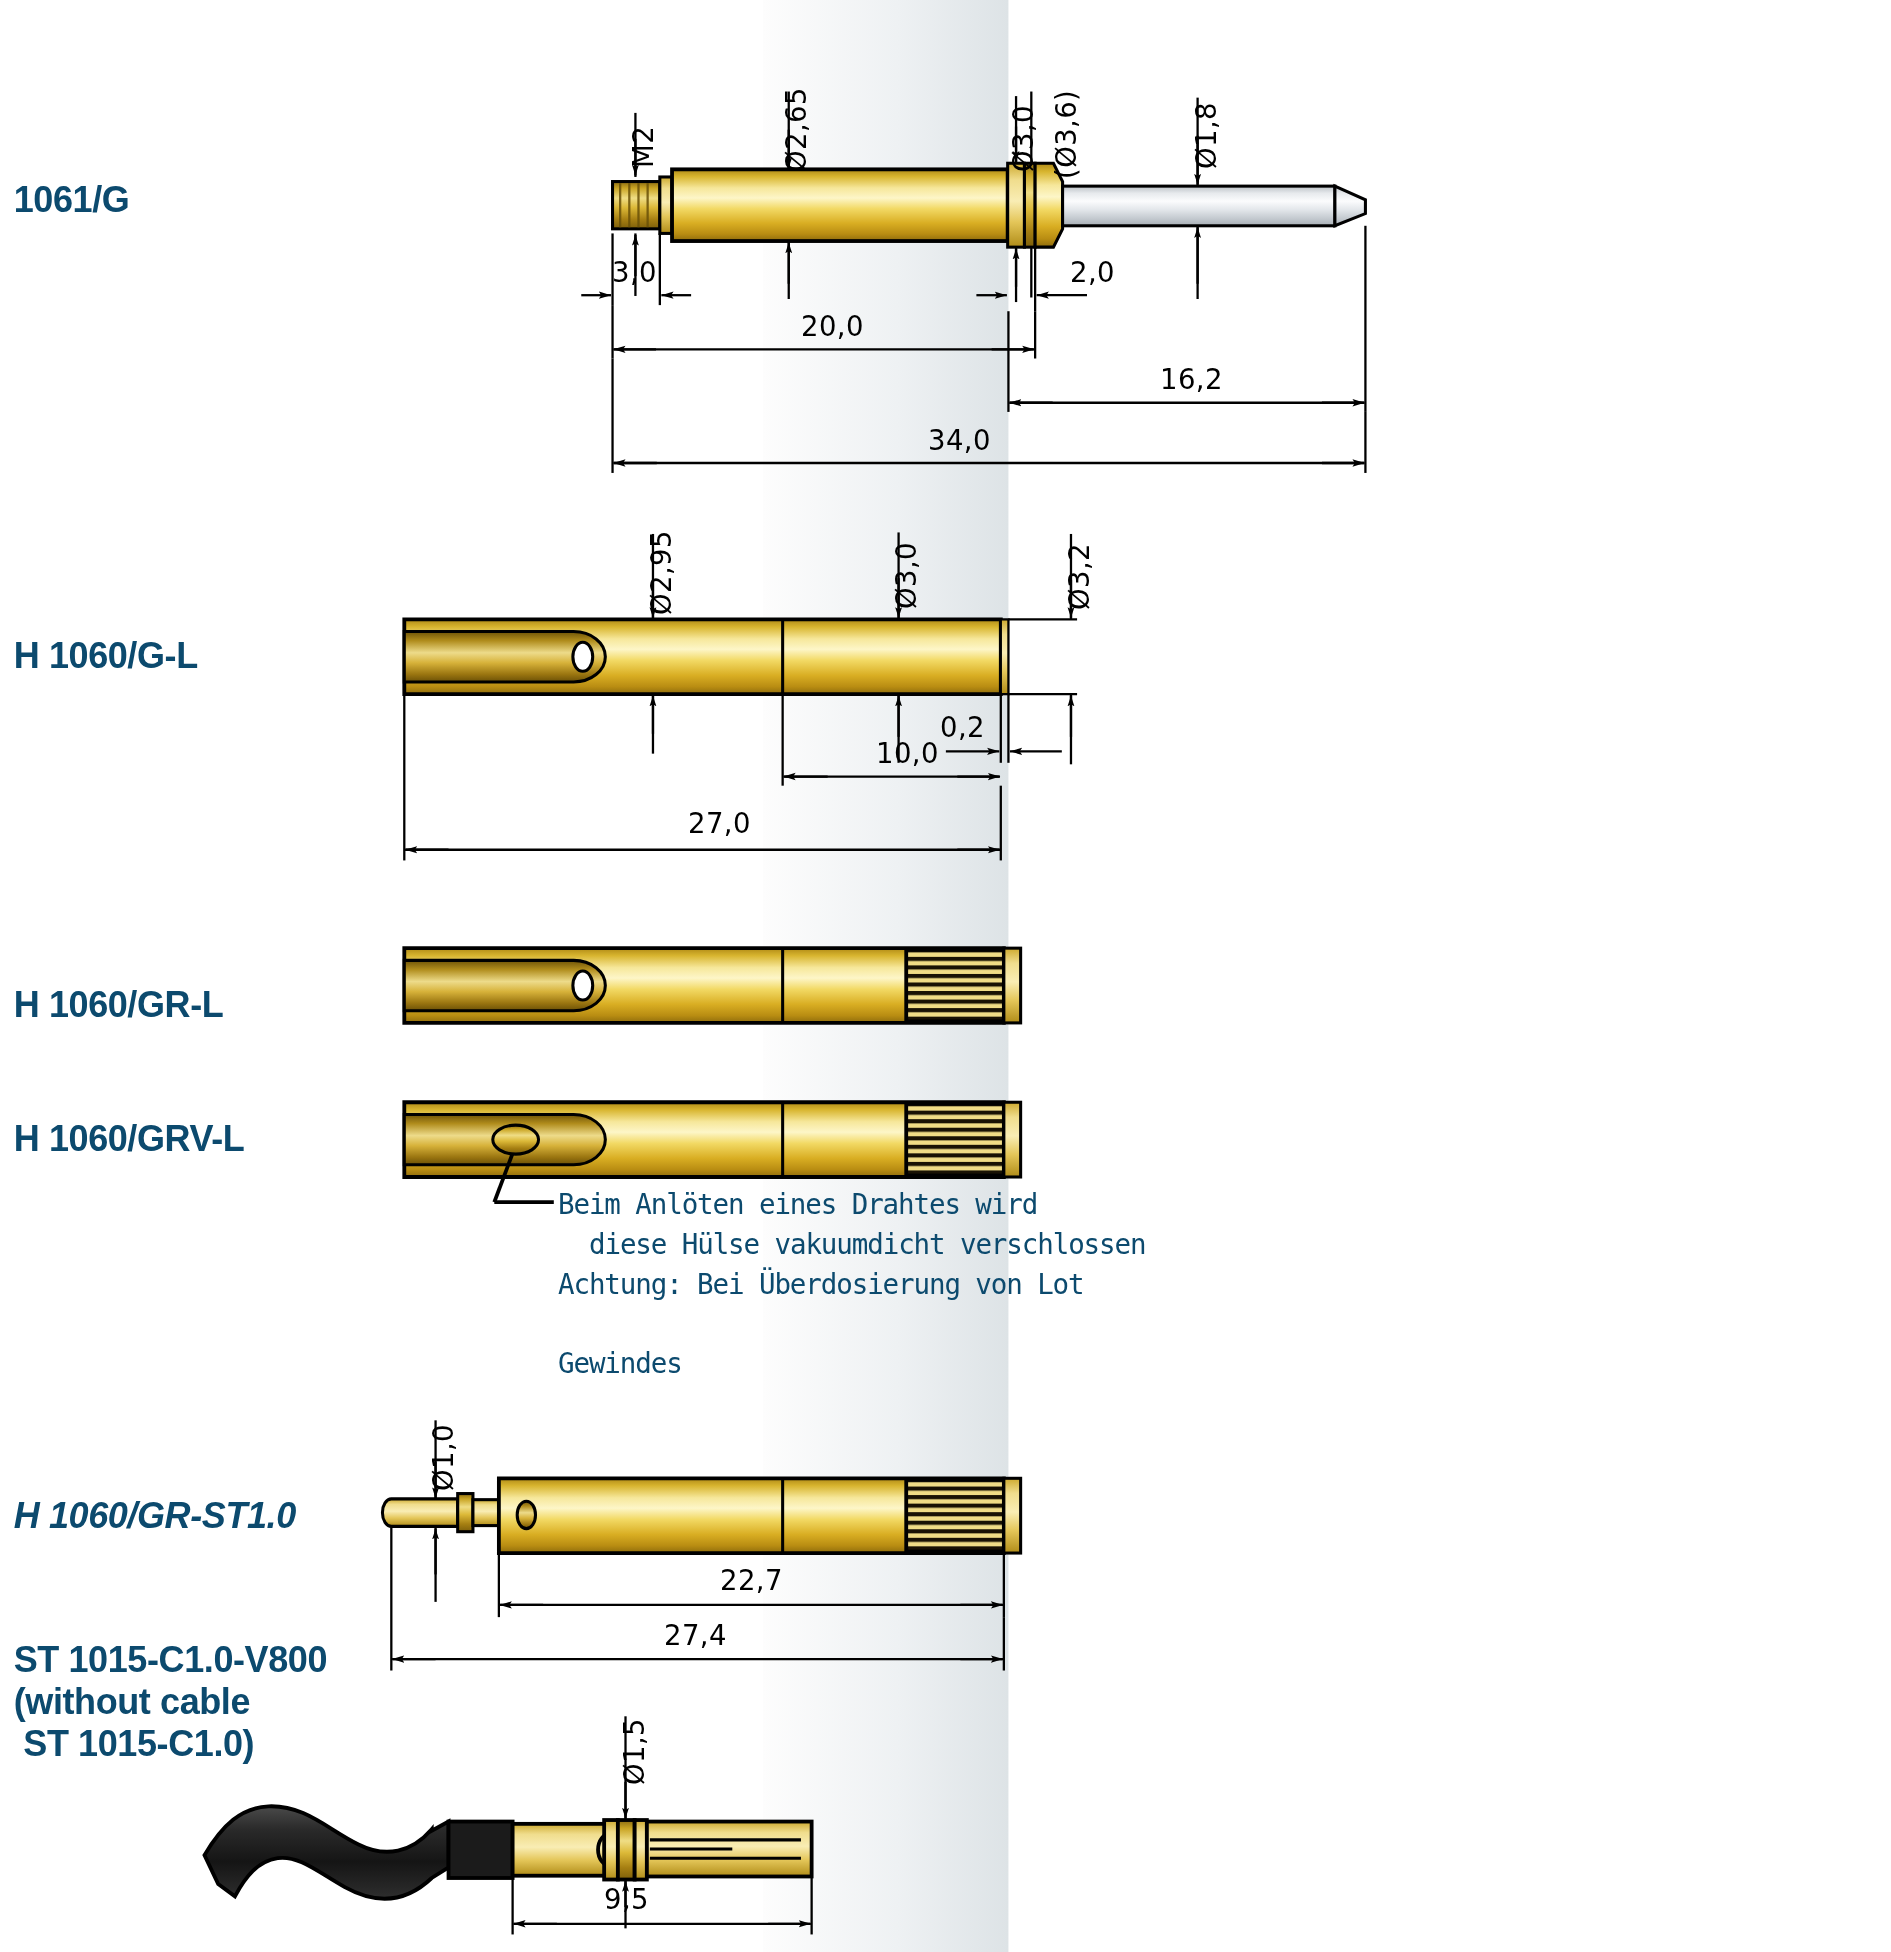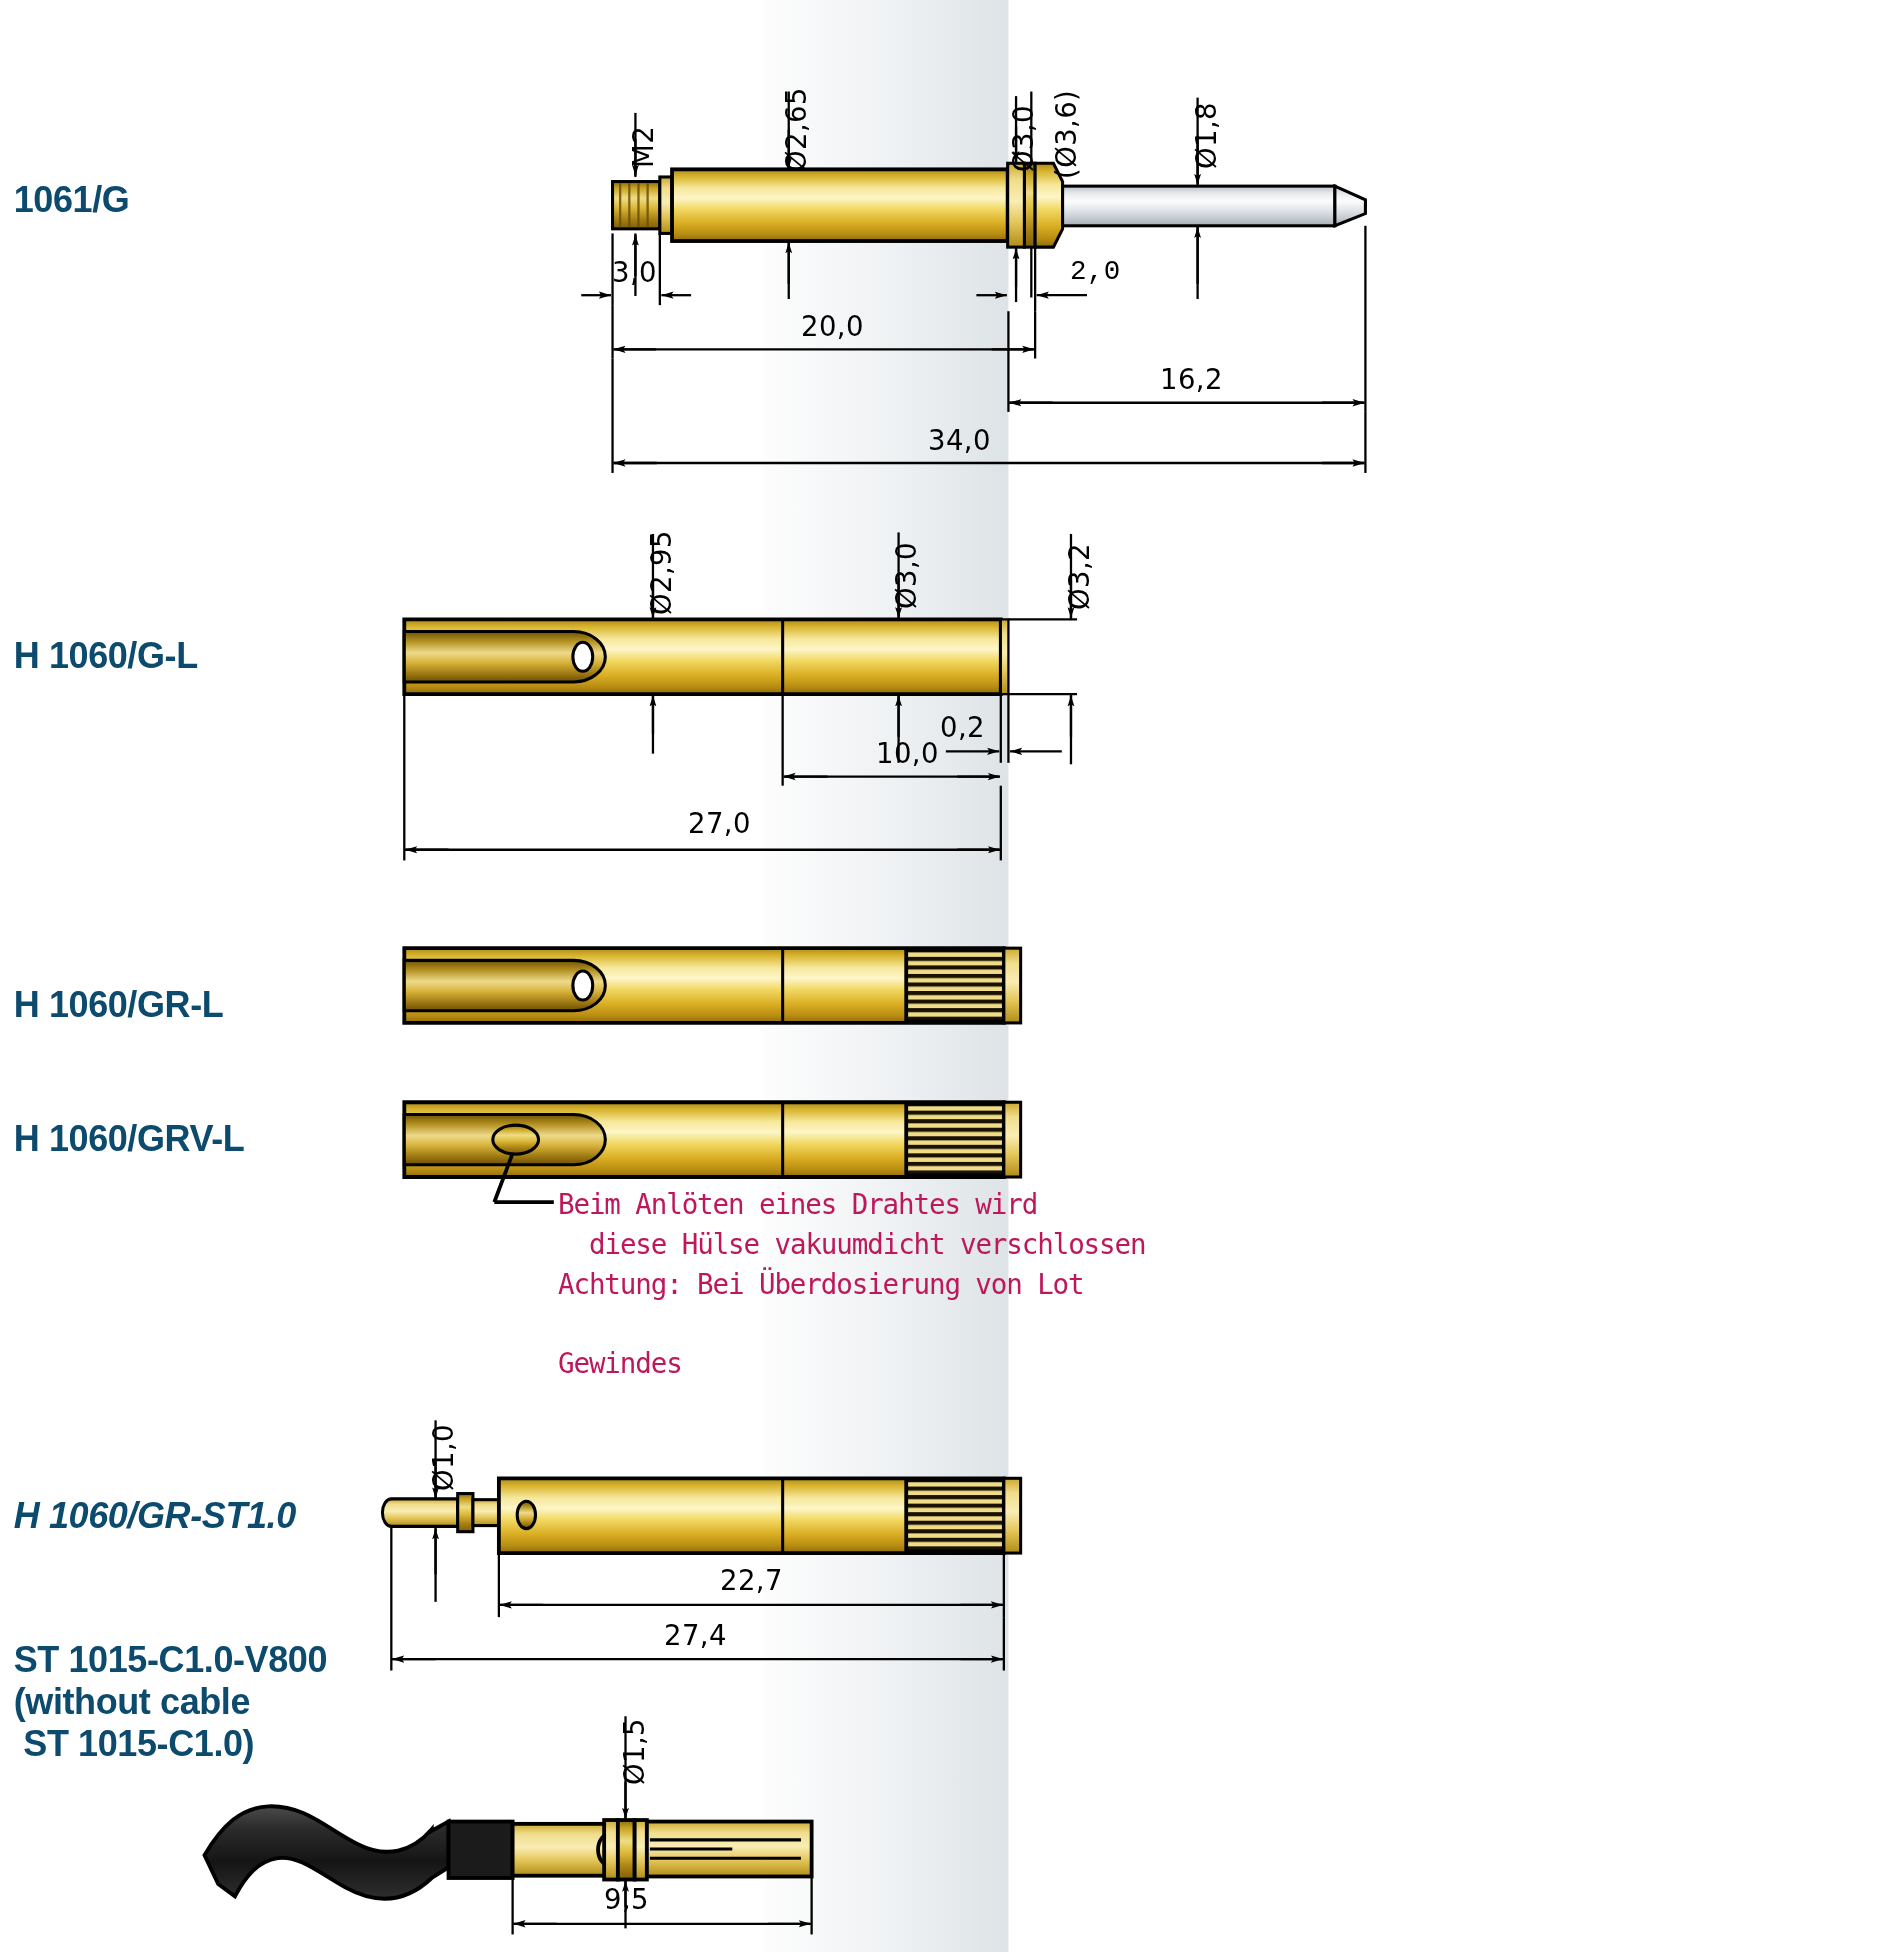--- a/index.html
+++ b/index.html
@@ -17,21 +17,21 @@
     font-size:36px;
     letter-spacing:-0.4px;
     color:#0c4a6e;
     white-space:pre;
     line-height:1.17;
   }
   .note-text{
     position:absolute;
     font-family:"DejaVu Sans Mono", monospace;
     font-size:27.5px;
-    color:#be185d;
+    color:#0c4a6e;
     line-height:1.42;
     white-space:pre;
     letter-spacing:-1.1px;
   }
   .dim{
     position:absolute;
     font-family:"DejaVu Sans", sans-serif;
     font-size:27.5px;
     color:#000;
     white-space:nowrap;
@@ -372,21 +372,21 @@
 (without cable
  ST 1015-C1.0)</div>
 
   <div class="dim vert" style="left:627px;top:168px;">M2</div>
   <div class="dim vert" style="left:780px;top:172px;">Ø2,65</div>
   <div class="dim vert" style="left:1007px;top:172px;">Ø3,0</div>
   <div class="dim vert" style="left:1050px;top:179px;">(Ø3,6)</div>
   <div class="dim vert" style="left:1190px;top:169px;">Ø1,8</div>
 
   <div class="dim" style="left:612px;top:256px;">3,0</div>
-  <div class="dim" style="left:1070px;top:256px;font-family:Liberation Mono, monospace;">2,0</div>
+  <div class="dim" style="left:1070px;top:256px;">2,0</div>
   <div class="dim" style="left:801px;top:310px;">20,0</div>
   <div class="dim" style="left:1160px;top:363px;">16,2</div>
   <div class="dim" style="left:928px;top:424px;">34,0</div>
 
   <div class="dim vert" style="left:645px;top:615px;">Ø2,95</div>
   <div class="dim vert" style="left:890px;top:609px;">Ø3,0</div>
   <div class="dim vert" style="left:1063px;top:610px;">Ø3,2</div>
 
   <div class="dim" style="left:940px;top:711px;">0,2</div>
   <div class="dim" style="left:876px;top:737px;">10,0</div>

